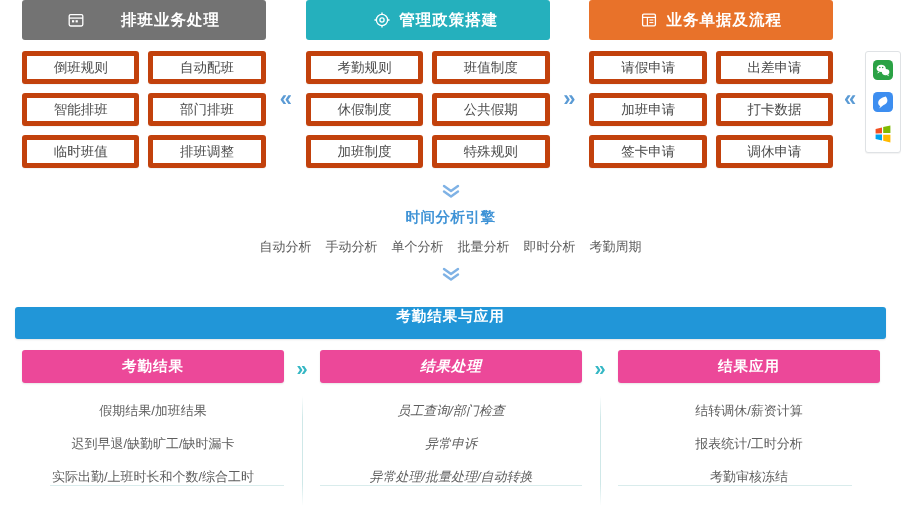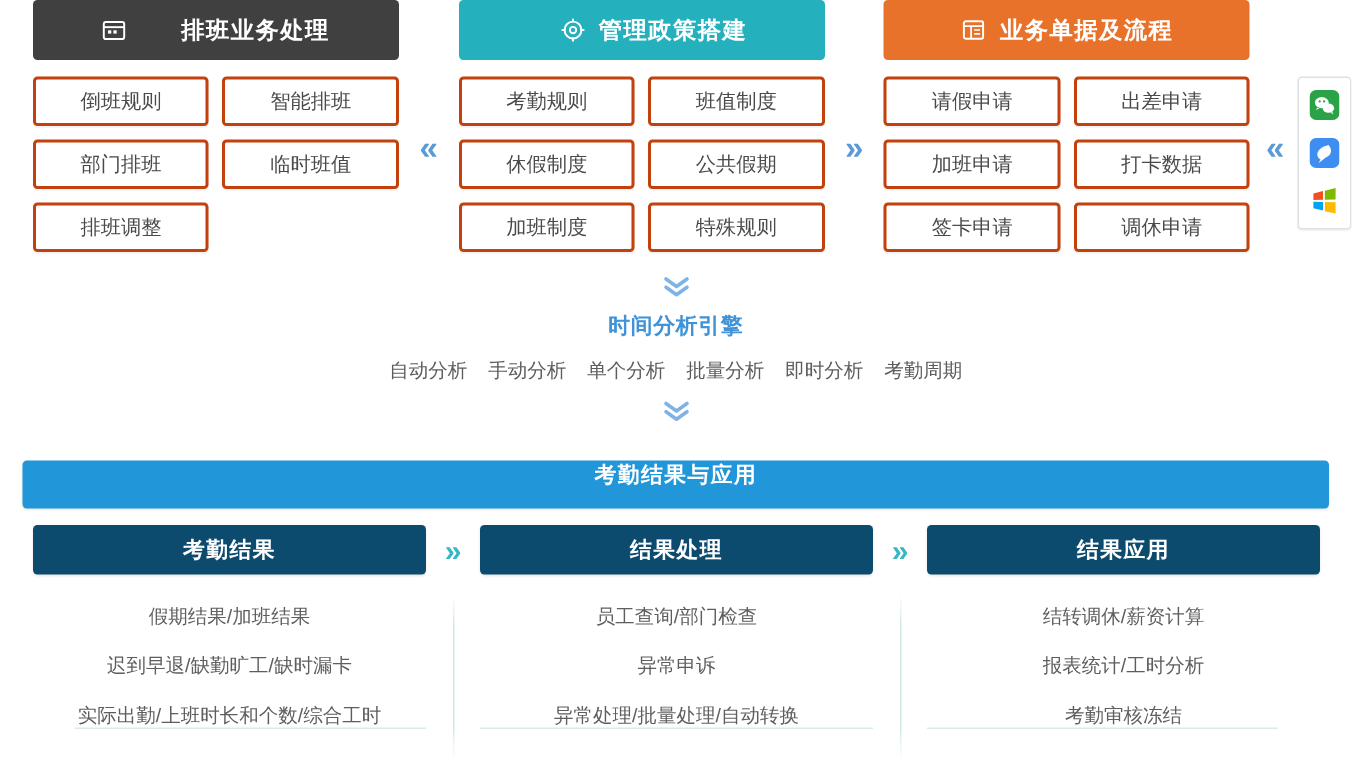--- a/index.html
+++ b/index.html
@@ -32,21 +32,21 @@
   .module-head .hicon svg { display: block; }
   .cell-grid {
     margin-top: 11px;
     display: grid;
     grid-template-columns: 1fr 1fr;
     gap: 9px 9px;
   }
   .cell {
     height: 33px;
     background: #ffffff;
-    border: 2px solid #c2410c;
+    border: 5px solid #c2410c;
     border-radius: 3px;
     display: flex; align-items: center; justify-content: center;
     font-size: 13.5px; color: #4a4a4a;
     box-shadow: 0 1px 1px rgba(0,0,0,0.05);
   }
 
   
   .sep {
     align-self: center;
     margin-top: 18px;
@@ -109,21 +109,21 @@
 
   
   .bottom-area {
     position: absolute; left: 0; top: 350px;
     width: 901px; height: 166px;
     display: flex; align-items: flex-start;
   }
   .res-col { display: flex; flex-direction: column; position: relative; }
   .res-head {
     height: 33px;
-    background: #0c4a6e;
+    background: #ec4899;
     border-radius: 3px;
     display: flex; align-items: center; justify-content: center;
     color: #fff; font-size: 14.5px; font-weight: bold;
     letter-spacing: 1px;
     box-shadow: 0 1px 2px rgba(0,0,0,0.10);
   }
   .res-lines {
     margin-top: 19px;
     display: flex; flex-direction: column; align-items: center;
     gap: 15px;
@@ -149,33 +149,34 @@
   }
 </style>
 </head>
 <body>
 
 <div id="root">
 
   <div class="top-area">
 
     <div class="module-col" style="margin-left:22px; width:245px;">
-      <div class="module-head" style="background:#404040;gap:36px;">
+      <div class="module-head" style="background:#737373;gap:36px;">
         <span class="hicon">
           <svg width="16" height="16" viewBox="0 0 16 16" fill="none">
             <rect x="1.2" y="2.6" width="13.6" height="11.4" rx="1.4" stroke="#ffffff" stroke-width="1.3"></rect>
             <line x1="1.2" y1="6.1" x2="14.8" y2="6.1" stroke="#ffffff" stroke-width="1.3"></line>
             <rect x="4" y="8.2" width="2.2" height="2.2" fill="#ffffff"></rect>
             <rect x="7.6" y="8.2" width="2.2" height="2.2" fill="#ffffff"></rect>
           </svg>
         </span>
         <span>排班业务处理</span>
       </div>
       <div class="cell-grid">
         <div class="cell">倒班规则</div>
+        <div class="cell">自动配班</div>
         <div class="cell">智能排班</div>
         <div class="cell">部门排班</div>
         <div class="cell">临时班值</div>
         <div class="cell">排班调整</div>
       </div>
     </div>
 
     <div class="sep" style="margin-left:9px;">«</div>
 
     <div class="module-col" style="margin-left:9px; width:245px;">
@@ -292,21 +293,21 @@
       <div class="res-lines">
         <span>假期结果/加班结果</span>
         <span>迟到早退/缺勤旷工/缺时漏卡</span>
         <span>实际出勤/上班时长和个数/综合工时</span>
       </div>
       <div class="hline" style="left:28px; right:0;"></div>
     </div>
 
     <div class="res-sep">»</div>
 
-    <div class="res-col" style="width:262px;">
+    <div class="res-col" style="width:262px;font-style:italic;">
       <div class="res-head">
         <span>结果处理</span>
       </div>
       <div class="res-lines">
         <span>员工查询/部门检查</span>
         <span>异常申诉</span>
         <span>异常处理/批量处理/自动转换</span>
       </div>
       <div class="vdivider" style="left:-18px;"></div>
       <div class="hline" style="left:0; right:0;"></div>

